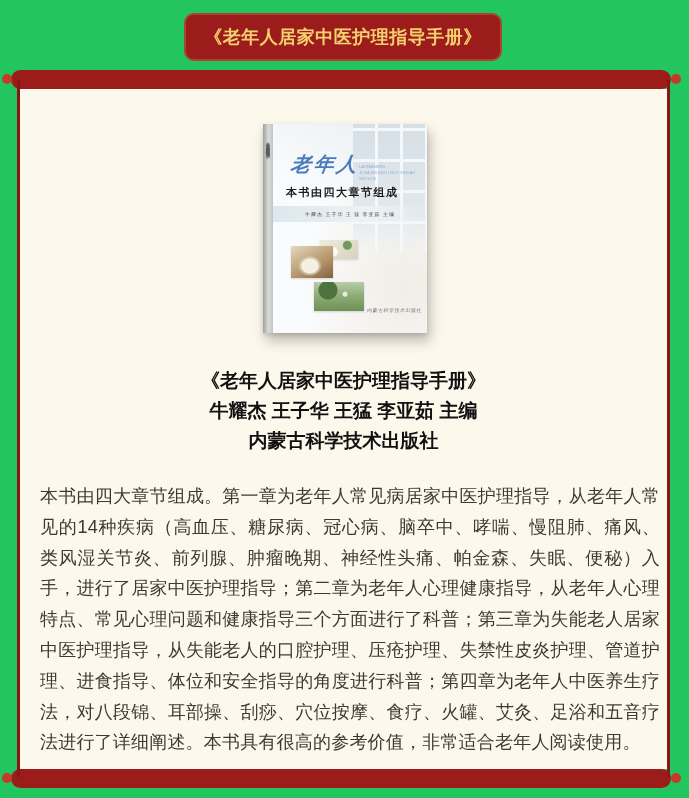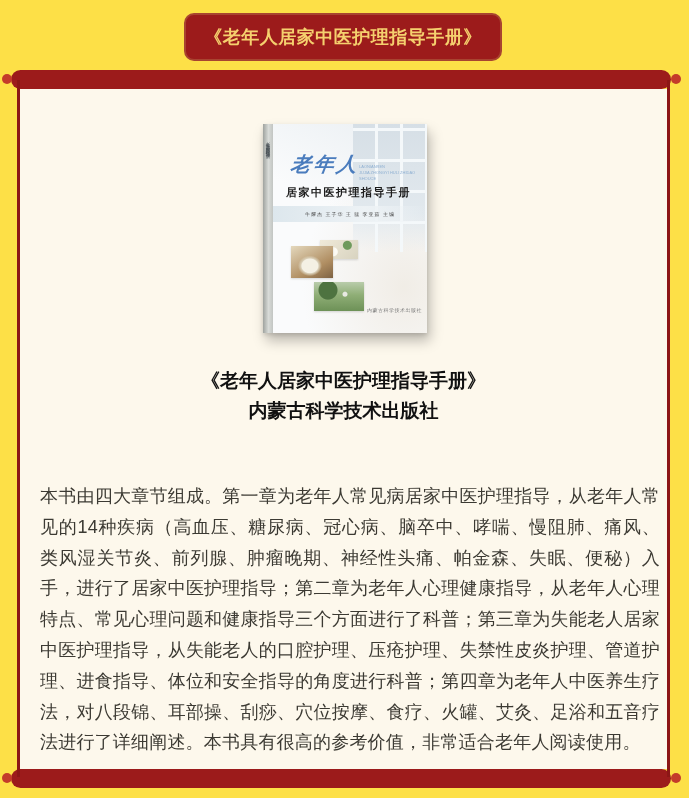--- a/index.html
+++ b/index.html
@@ -1,17 +1,17 @@
 <!DOCTYPE html>
 <html><head>
 <meta charset="utf-8">
 <style>
   html,body{margin:0;padding:0;background:#ffffff;}
   .page{
-    position:relative;width:689px;height:798px;background:#fde047;overflow:hidden;
+    position:relative;width:689px;height:798px;background:#22c55e;overflow:hidden;
     font-family:"Liberation Sans","DejaVu Sans",sans-serif;
   }
   
   .banner{
     position:absolute;left:184px;top:13px;width:318px;height:48px;
     background:#9c1b1b;border:2px solid #a84430;border-radius:10px;
     box-sizing:border-box;display:flex;align-items:center;justify-content:center;
   }
   .banner-title{color:#f5d06e;font-size:18px;font-weight:bold;letter-spacing:.5px;white-space:nowrap;}
   
@@ -98,31 +98,32 @@
       <span class="spine-text">老年人居家中医护理指导手册</span>
     </div>
     <div class="front">
       <div class="front-wash"></div>
       <div class="window-photo"></div>
       <div class="script-title">老年人</div>
       <div class="pinyin">
         <div>LAONIANREN</div>
         <div>JUJIA ZHONGYI HULI ZHIDAO SHOUCE</div>
       </div>
-      <div class="cover-title">居家中医护理指导手册</div>
+      <div class="cover-title">本书由四大章节组成</div>
       <div class="authors-band">
         <span class="cover-authors">牛耀杰 王子华 王 猛 李亚茹 主编</span>
       </div>
       <div class="photo photo-tea"></div>
       <div class="photo photo-food"></div>
       <div class="photo photo-park"></div>
       <div class="cover-publisher">内蒙古科学技术出版社</div>
     </div>
   </div>
 
   <div class="book-info">
     <div>《老年人居家中医护理指导手册》</div>
+    <div>牛耀杰 王子华 王猛 李亚茹  主编</div>
     <div>内蒙古科学技术出版社</div>
   </div>
 
   <p class="description">本书由四大章节组成。第一章为老年人常见病居家中医护理指导，从老年人常见的14种疾病（高血压、糖尿病、冠心病、脑卒中、哮喘、慢阻肺、痛风、类风湿关节炎、前列腺、肿瘤晚期、神经性头痛、帕金森、失眠、便秘）入手，进行了居家中医护理指导；第二章为老年人心理健康指导，从老年人心理特点、常见心理问题和健康指导三个方面进行了科普；第三章为失能老人居家中医护理指导，从失能老人的口腔护理、压疮护理、失禁性皮炎护理、管道护理、进食指导、体位和安全指导的角度进行科普；第四章为老年人中医养生疗法，对八段锦、耳部操、刮痧、穴位按摩、食疗、火罐、艾灸、足浴和五音疗法进行了详细阐述。本书具有很高的参考价值，非常适合老年人阅读使用。</p>
 
 </div>
 
 </body></html>

